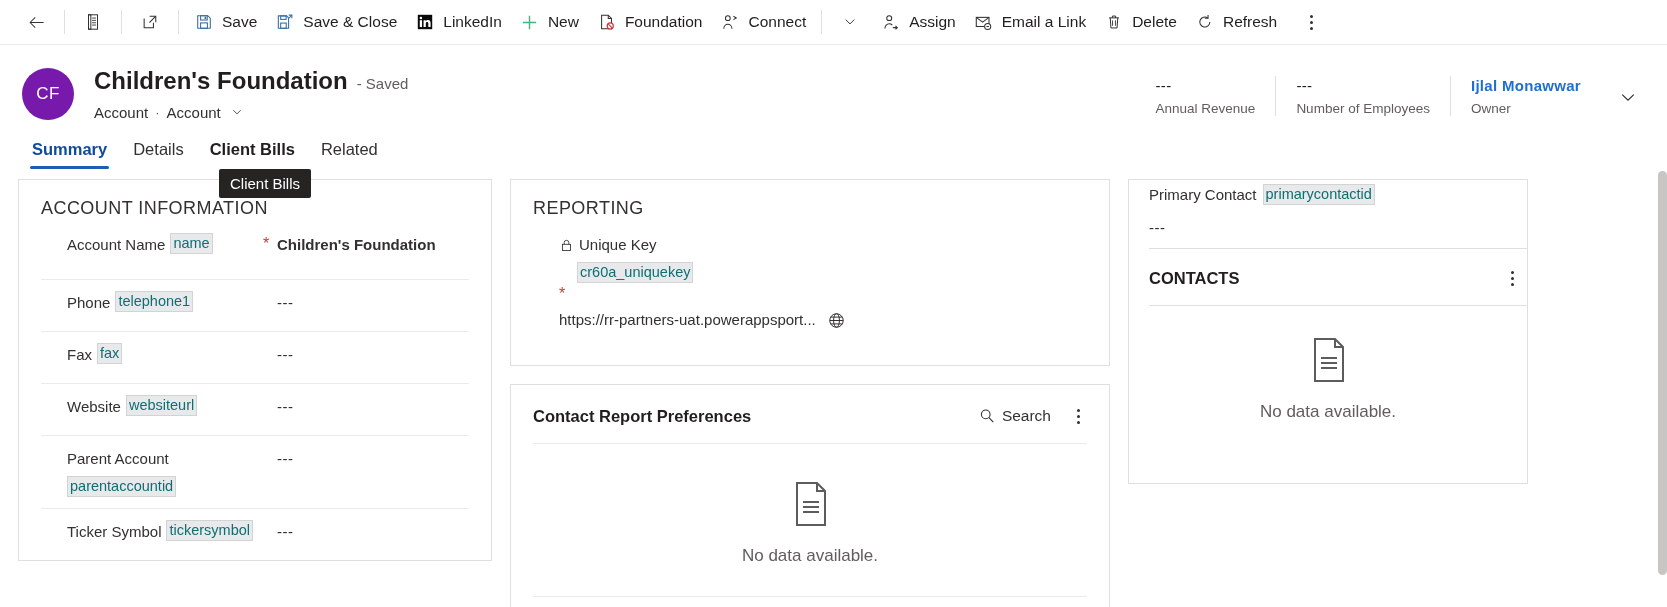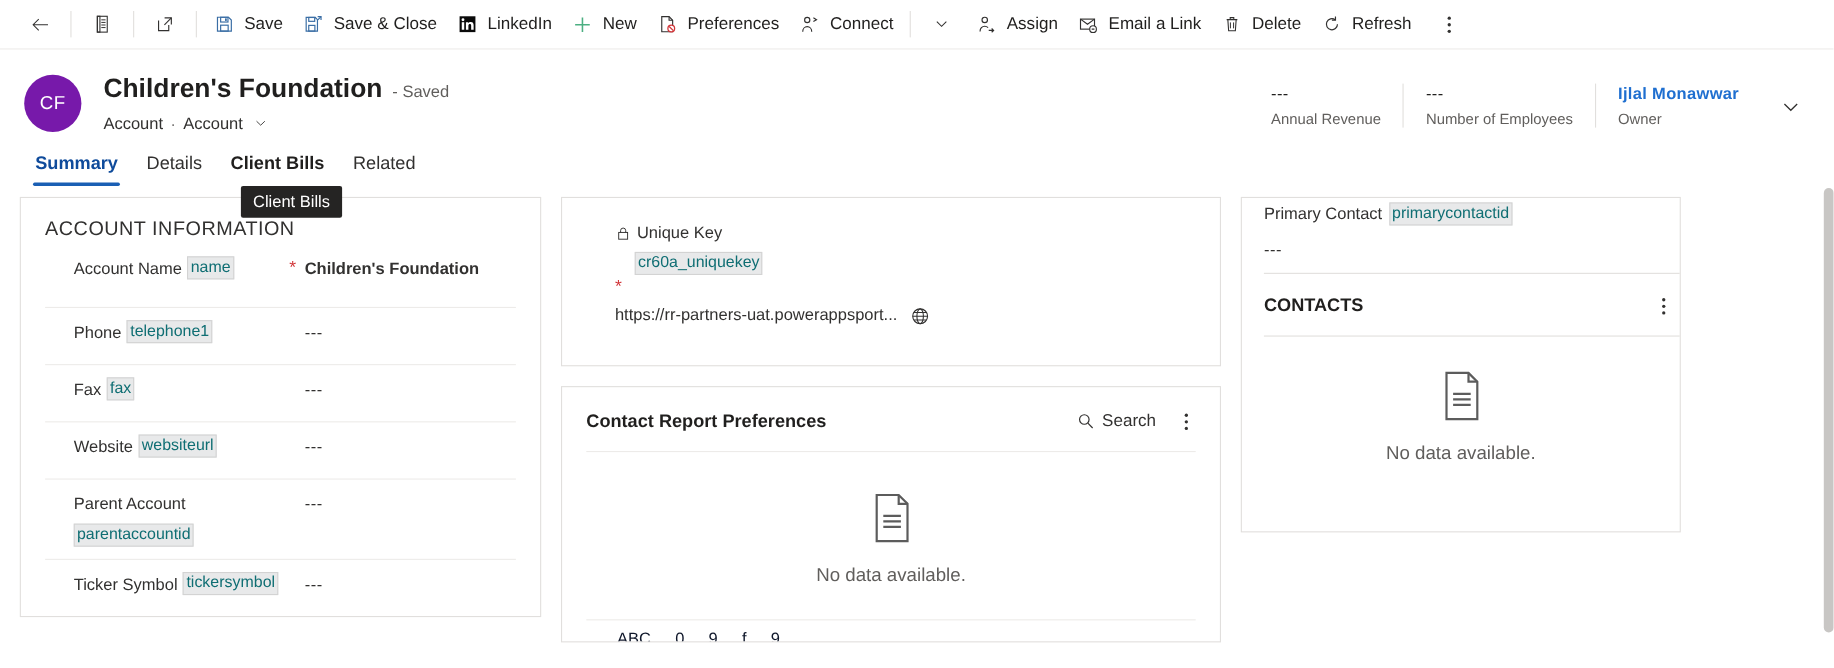--- a/index.html
+++ b/index.html
@@ -393,21 +393,21 @@
 
   <div class="cmd">
     <span class="ic">
       <svg width="18" height="18" viewBox="0 0 20 20">
         <path d="M4 2.4h7.4L15 6v11.6H4z" fill="none" stroke="#323130" stroke-width="1.15"></path>
         <path d="M11.4 2.4V6H15" fill="none" stroke="#323130" stroke-width="1.15"></path>
         <circle cx="13.6" cy="14.4" r="3.4" fill="#fff" stroke="#d13438" stroke-width="1.3"></circle>
         <path d="M11.5 12.3l4.2 4.2" stroke="#d13438" stroke-width="1.3"></path>
       </svg>
     </span>
-    <span>Preferences</span>
+    <span>Foundation</span>
   </div>
 
   <div class="cmd">
     <span class="ic">
       <svg width="19" height="19" viewBox="0 0 20 20">
         <circle cx="7.2" cy="5.4" r="2.5" fill="none" stroke="#323130" stroke-width="1.1"></circle>
         <path d="M2.9 16.6c0-2.8 1.9-4.8 4.3-4.8s4.3 2 4.3 4.8" fill="none" stroke="#323130" stroke-width="1.1"></path>
         <path d="M13.1 3.4l3 1.8-3 1.8" fill="none" stroke="#323130" stroke-width="1.1"></path>
       </svg>
     </span>
@@ -597,20 +597,21 @@
         <span class="req"></span>
         <div class="fval dash">---</div>
       </div>
 
     </div>
   </div>
 
   <div class="col-b">
 
     <div class="card pa" style="padding-bottom:14px;">
+      <div class="sect-title">REPORTING</div>
 
       <div class="frow first" style="padding-bottom:16px;flex-direction:column;">
         <div class="flabel" style="width:200px;">
           <span style="display:flex;align-items:center;">
             <span class="lockic">
               <svg width="15" height="15" viewBox="0 0 20 20">
                 <rect x="4.6" y="8.4" width="10.8" height="8.2" fill="none" stroke="#323130" stroke-width="1.15"></rect>
                 <path d="M6.9 8.4V6.2a3.1 3.1 0 0 1 6.2 0v2.2" fill="none" stroke="#323130" stroke-width="1.15"></path>
               </svg>
             </span>

